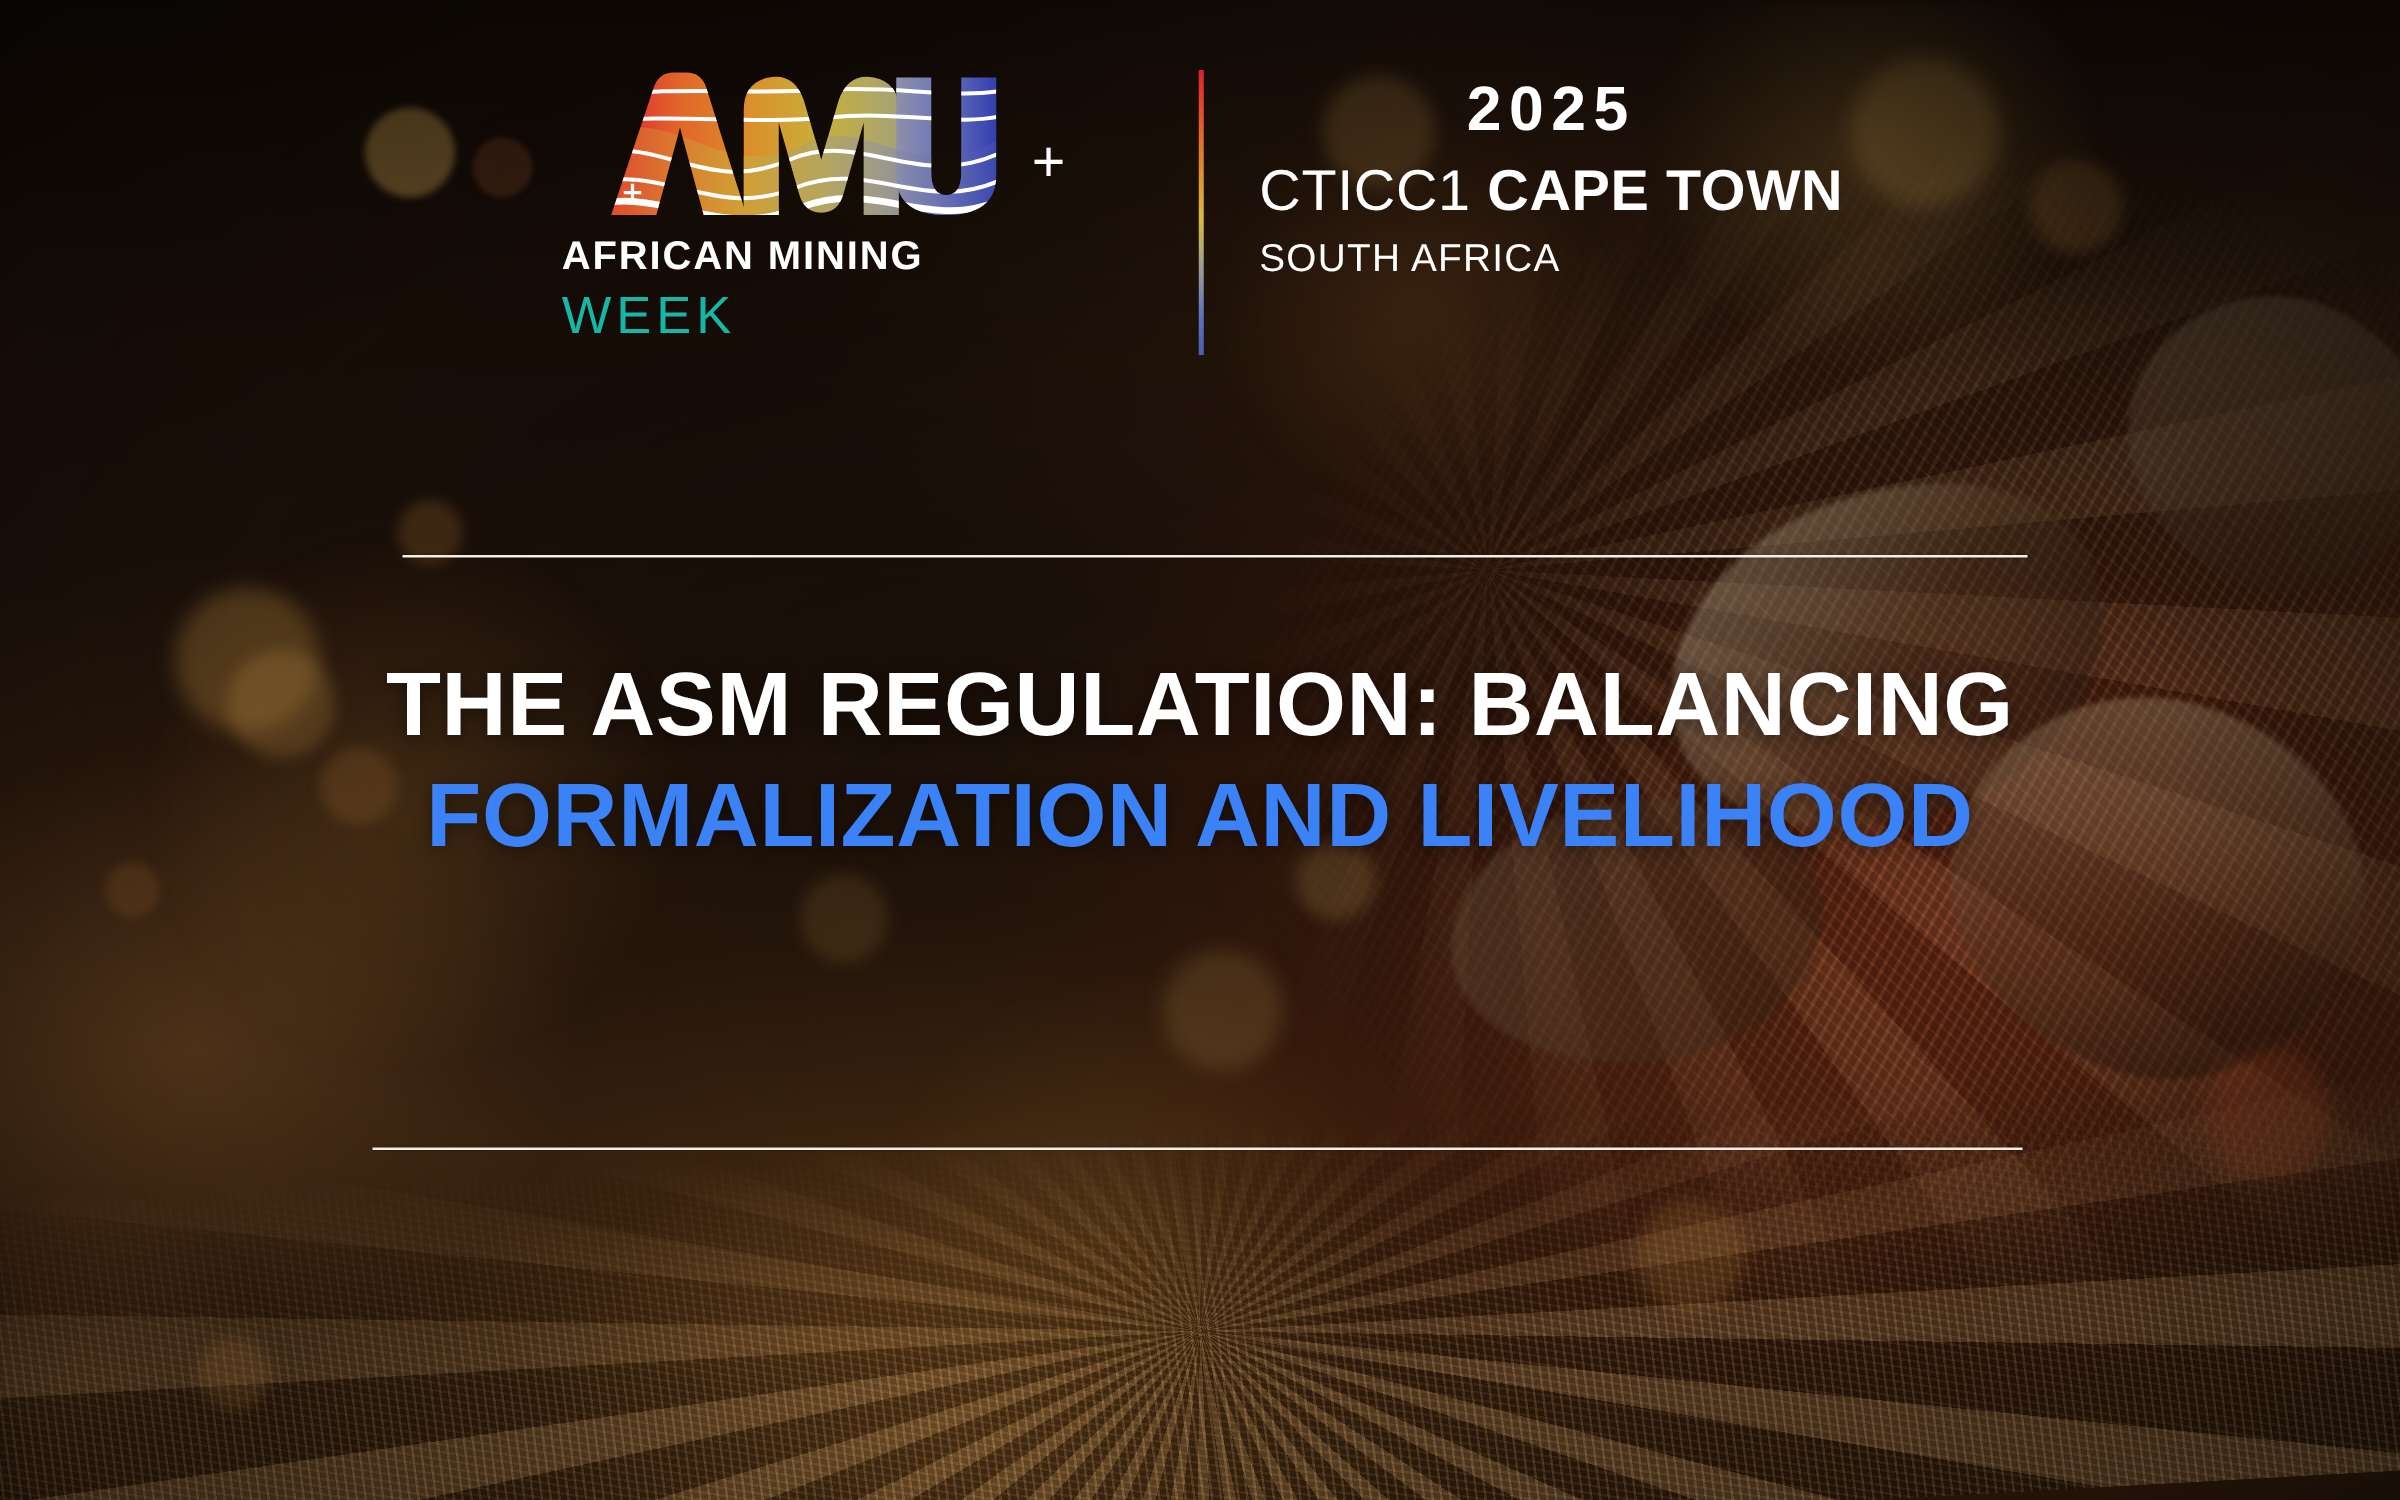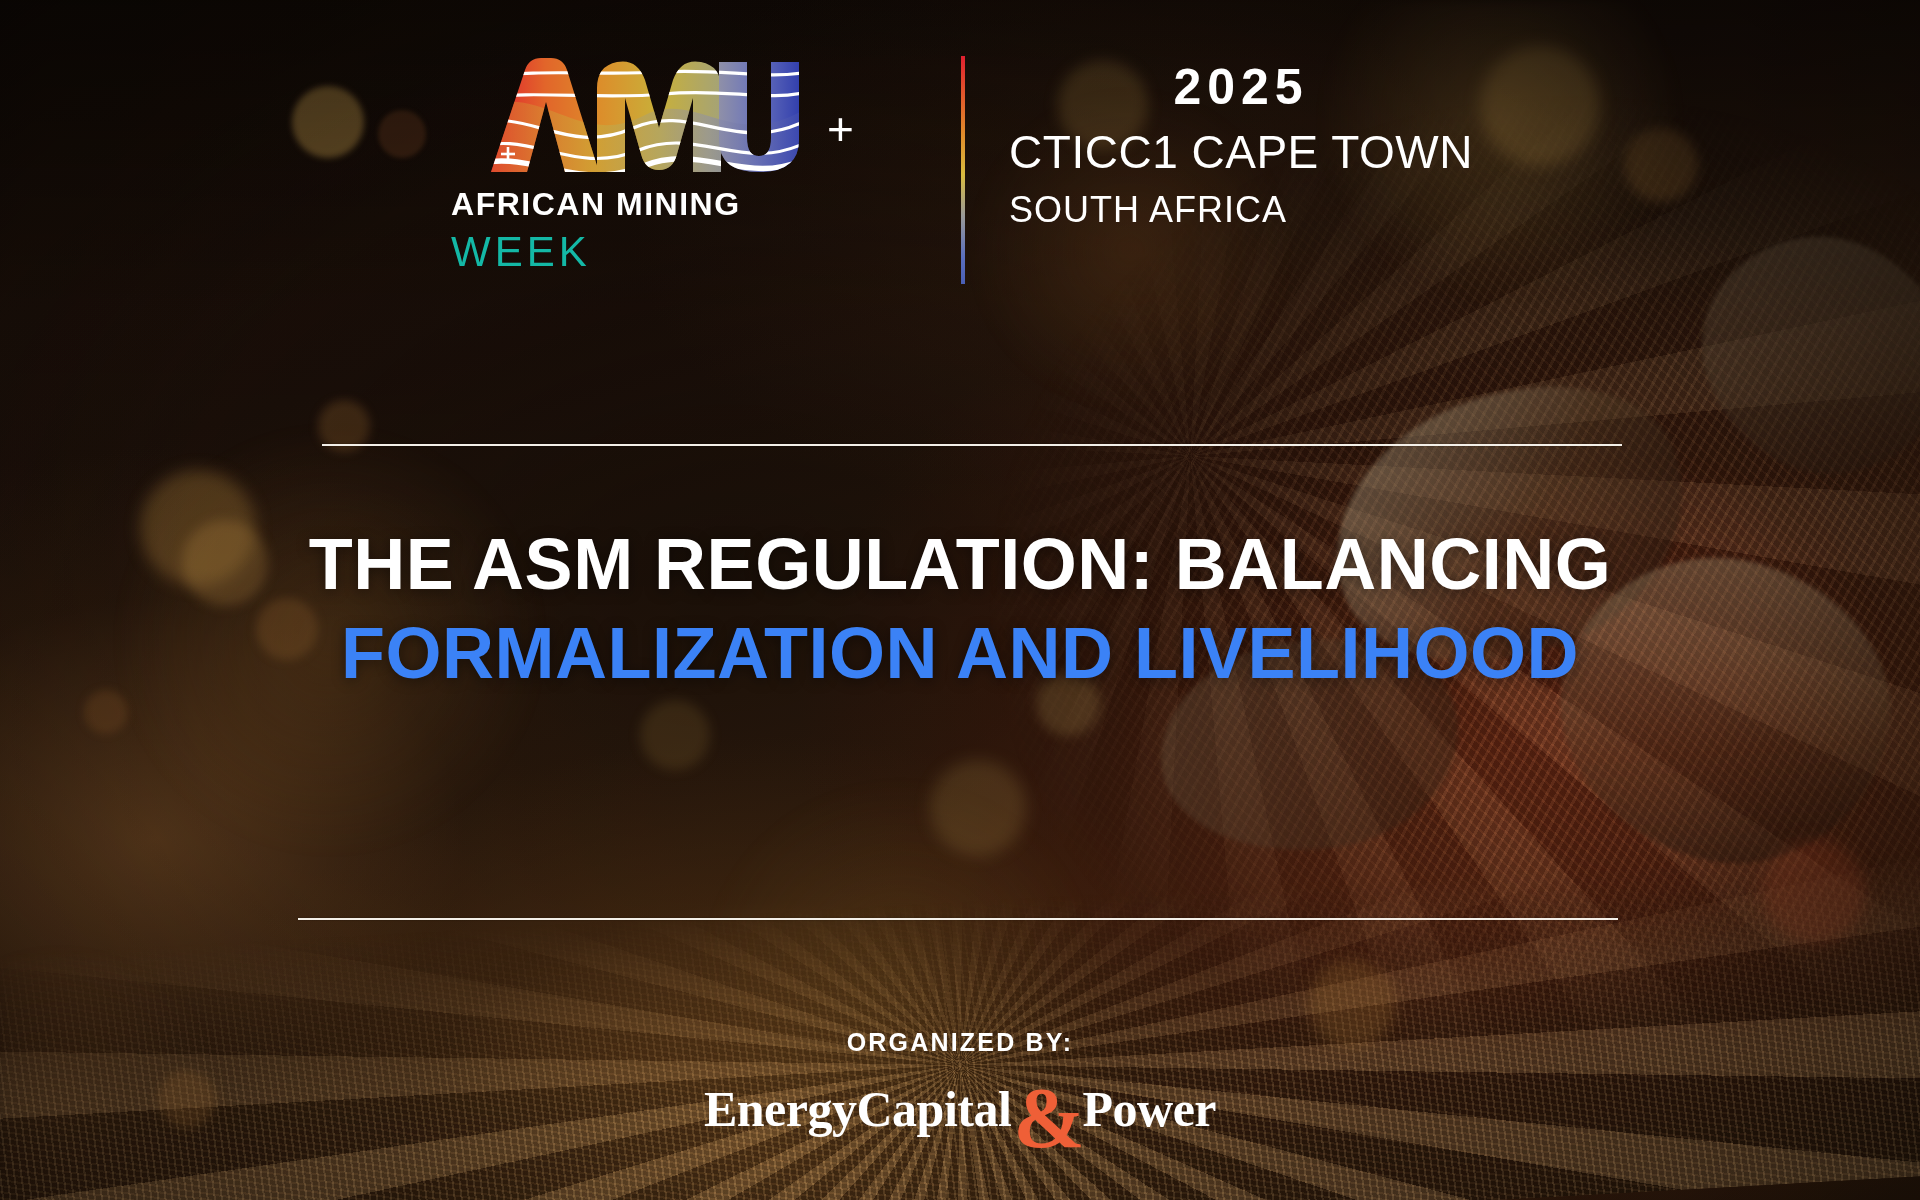--- a/index.html
+++ b/index.html
@@ -162,24 +162,24 @@
   .event-date .yr { display: block; letter-spacing: 6px; text-align: center; }
   .event-venue {
     color: #fff;
     font-size: 46px;
     font-weight: 300;
     letter-spacing: 0.5px;
     line-height: 1.32;
     margin-top: 2px;
     white-space: nowrap;
   }
-  .event-venue b { font-weight: 400; text-align: center; }
+  .event-venue b { font-weight: 700; text-align: center; }
   .event-country {
     color: #fff;
-    font-size: 36px;
+    font-size: 31px;
     font-weight: 300;
     letter-spacing: 1px;
     line-height: 1.3;
     margin-top: 4px;
     white-space: nowrap;
   }
 
   
   .rule {
     position: absolute;
@@ -366,24 +366,15 @@
     </div>
 
     <div class="rule rule-top"></div>
     <div class="rule rule-bottom"></div>
 
     <div class="headline">
       <span class="hl-line hl-white">THE ASM REGULATION: BALANCING</span>
       <span class="hl-line hl-gold">FORMALIZATION AND LIVELIHOOD</span>
     </div>
 
-    <div class="organizer">
-      <div class="organized-by">ORGANIZED BY:</div>
-      <div class="ecp-logo">
-        <span class="seg">Energy</span>
-          <span class="seg">Capital</span>
-          <span class="amp">&amp;</span>
-          <span class="seg">Power</span>
-      </div>
-    </div>
 
   </div>
 </div>
 
 </body></html>

